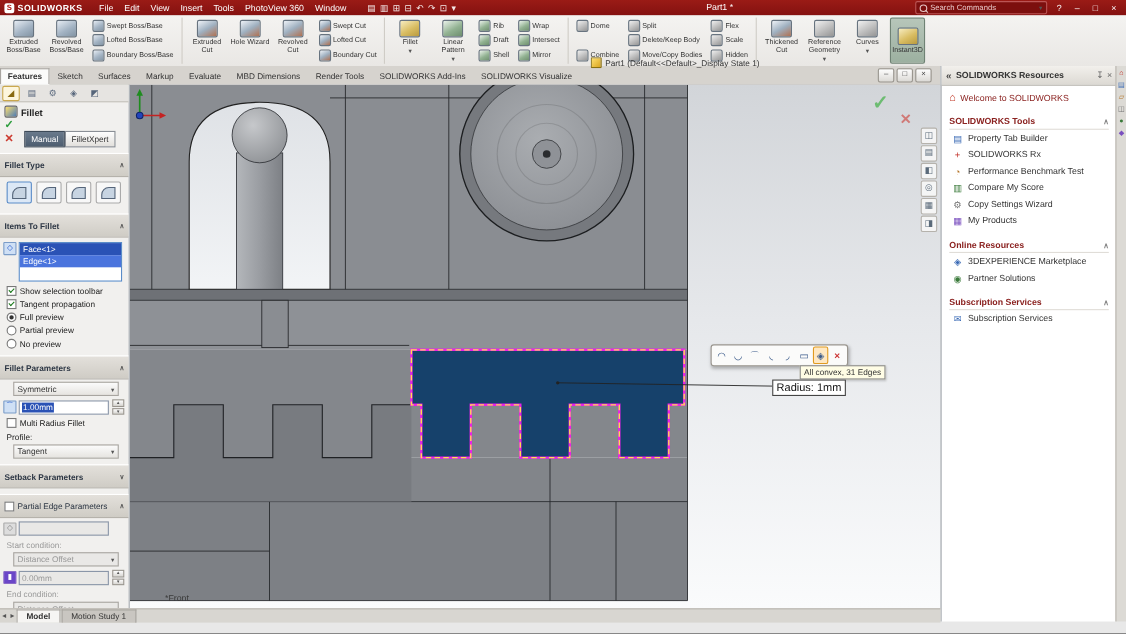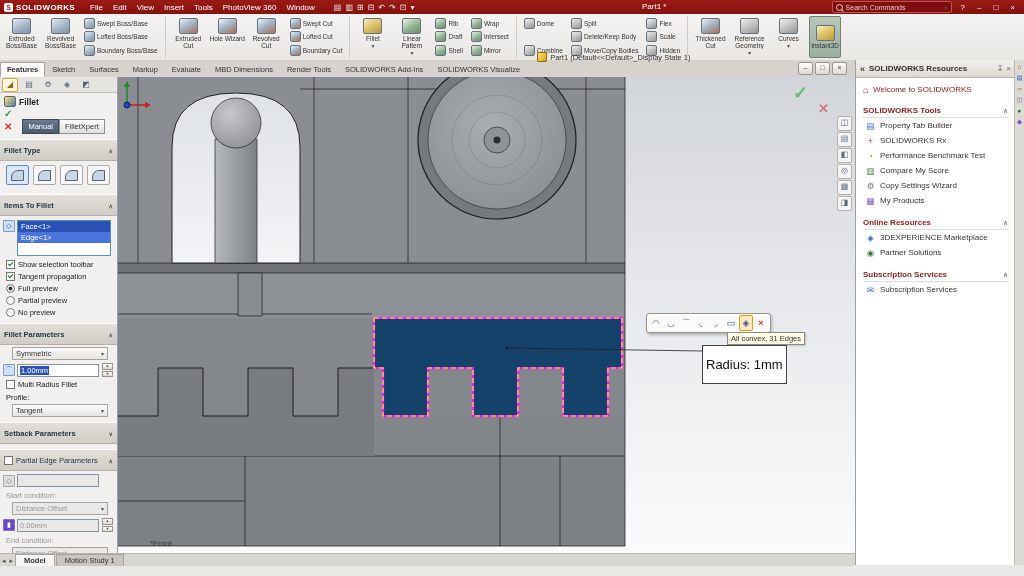--- a/index.html
+++ b/index.html
@@ -111,22 +111,22 @@
   .side-toolbar{position:absolute;left:719px;top:39px;display:flex;flex-direction:column;gap:1px;}
   .side-toolbar span{width:13px;height:13px;background:rgba(246,246,246,.92);border:1px solid #b5b2ac;border-radius:2px;
                      font-size:8px;line-height:12px;text-align:center;color:#5a6a7a;}
   .ctx-toolbar{position:absolute;left:528px;top:236px;display:flex;gap:1px;background:#fbfbfa;border:1px solid #9a968f;
                border-radius:3px;padding:1px 2px;box-shadow:1px 2px 3px rgba(0,0,0,.25);}
   .ctx-toolbar span{width:12px;height:14px;font-size:9px;line-height:14px;text-align:center;color:#3a5a8a;border:1px solid transparent;border-radius:2px;}
   .ctx-toolbar span.hot{background:#ffe8c2;border-color:#e09a20;}
   .ctx-toolbar span.close{color:#c33;font-weight:bold;}
   .tooltip{position:absolute;left:609px;top:255px;background:#fffde5;border:1px solid #8a8a8a;padding:1px 3px;
            font-size:7.5px;color:#333;white-space:nowrap;box-shadow:1px 1px 2px rgba(0,0,0,.2);}
-  .radius-tag{position:absolute;left:584px;top:268px;background:#fff;border:1px solid #444;padding:11px 3px;
-              font-size:13px;color:#111;white-space:nowrap;}
+  .radius-tag{position:absolute;left:584px;top:268px;background:#fff;border:1px solid #444;padding:1px 3px;
+              font-size:10px;color:#111;white-space:nowrap;}
   .triad{position:absolute;left:16px;top:424px;}
   .front-label{position:absolute;left:32px;top:462px;font-size:8px;color:#3a3a3a;}
   
   .taskpane{position:absolute;left:855px;top:60px;width:159px;height:505px;background:#fff;border-left:1px solid #9aa0a6;font-size:8px;}
   .tp-header{height:17px;background:linear-gradient(#f2f0ec,#dcd9d3);border-bottom:1px solid #b9b6b0;display:flex;align-items:center;padding:0 4px;gap:4px;}
   .tp-header .chevl{color:#444;font-weight:bold;font-size:9px;}
   .tp-title{font-size:8px;font-weight:bold;color:#333;}
   .tp-hicons{margin-left:auto;display:flex;gap:3px;color:#666;font-size:8px;}
   .tp-body{padding:6px 7px;}
   .tp-welcome{display:flex;align-items:center;gap:4px;color:#8b2220;font-size:8px;margin-bottom:9px;}

